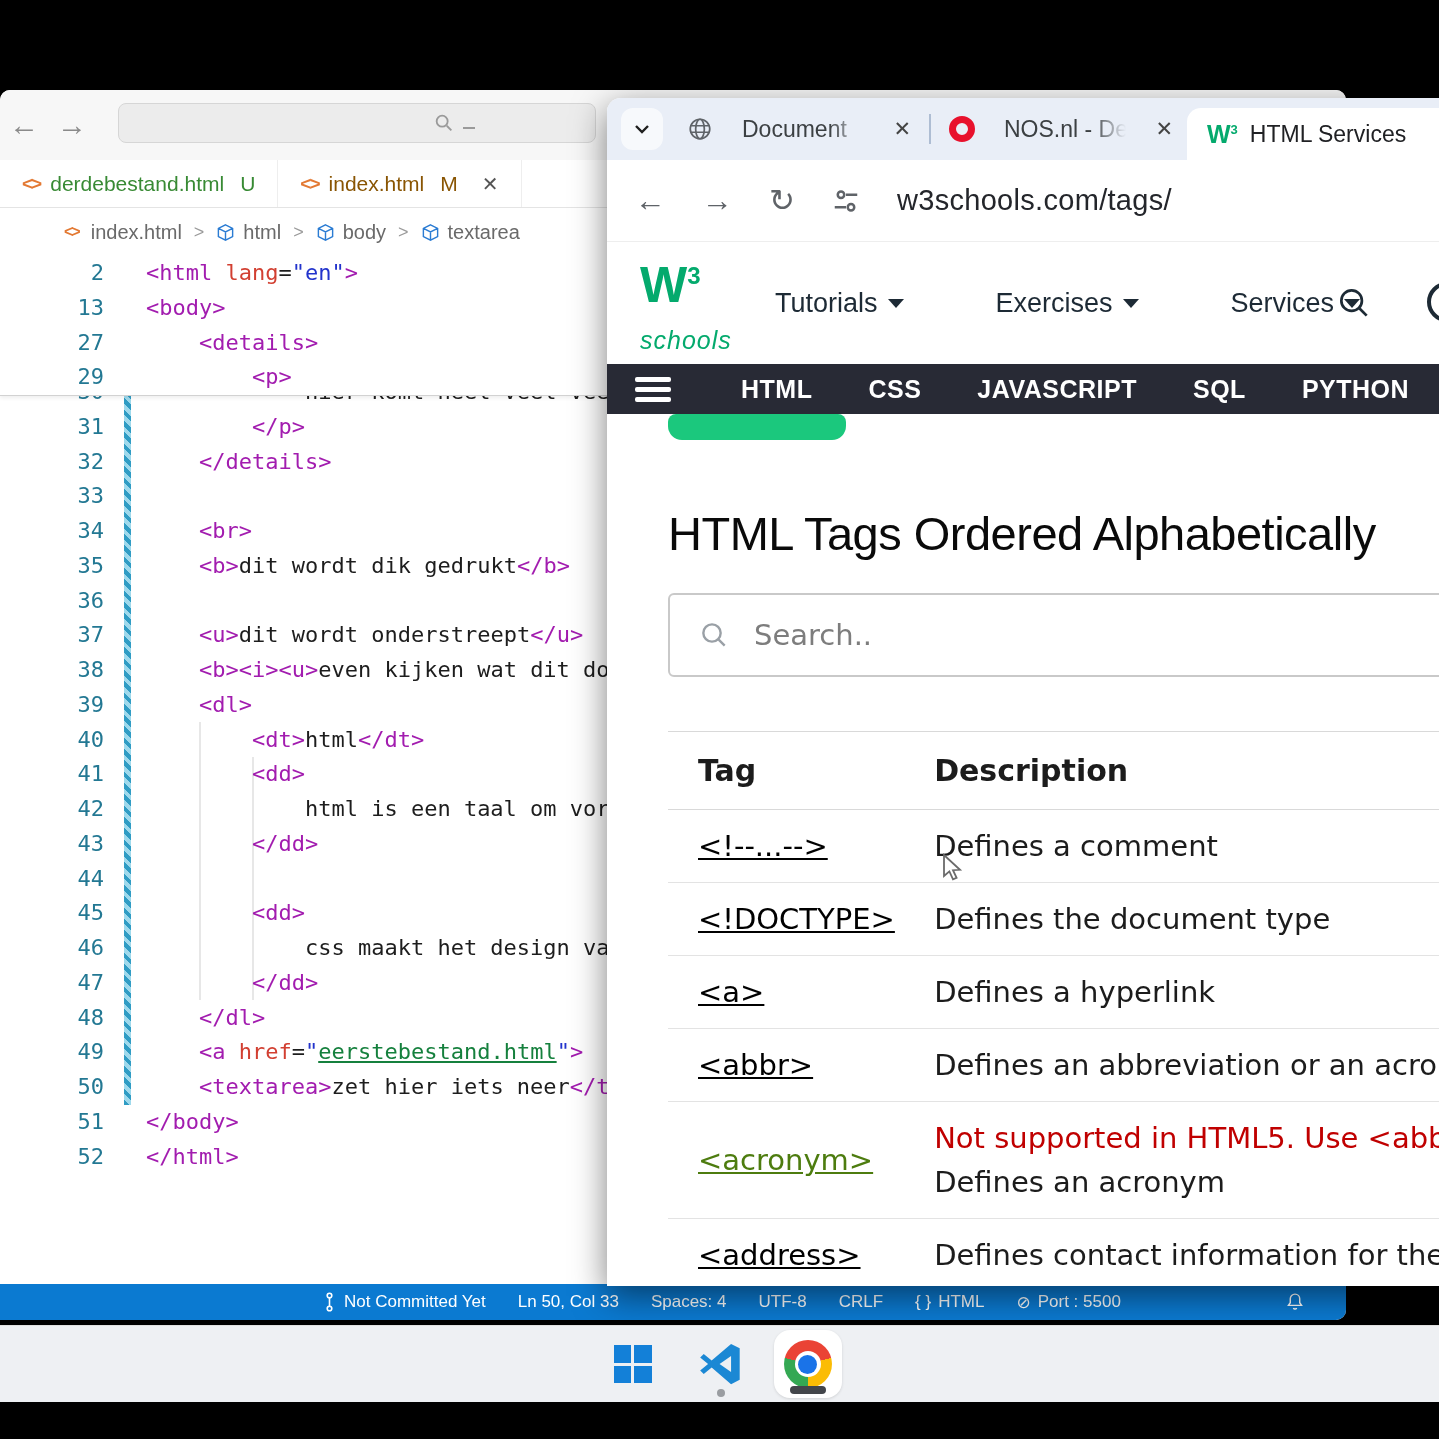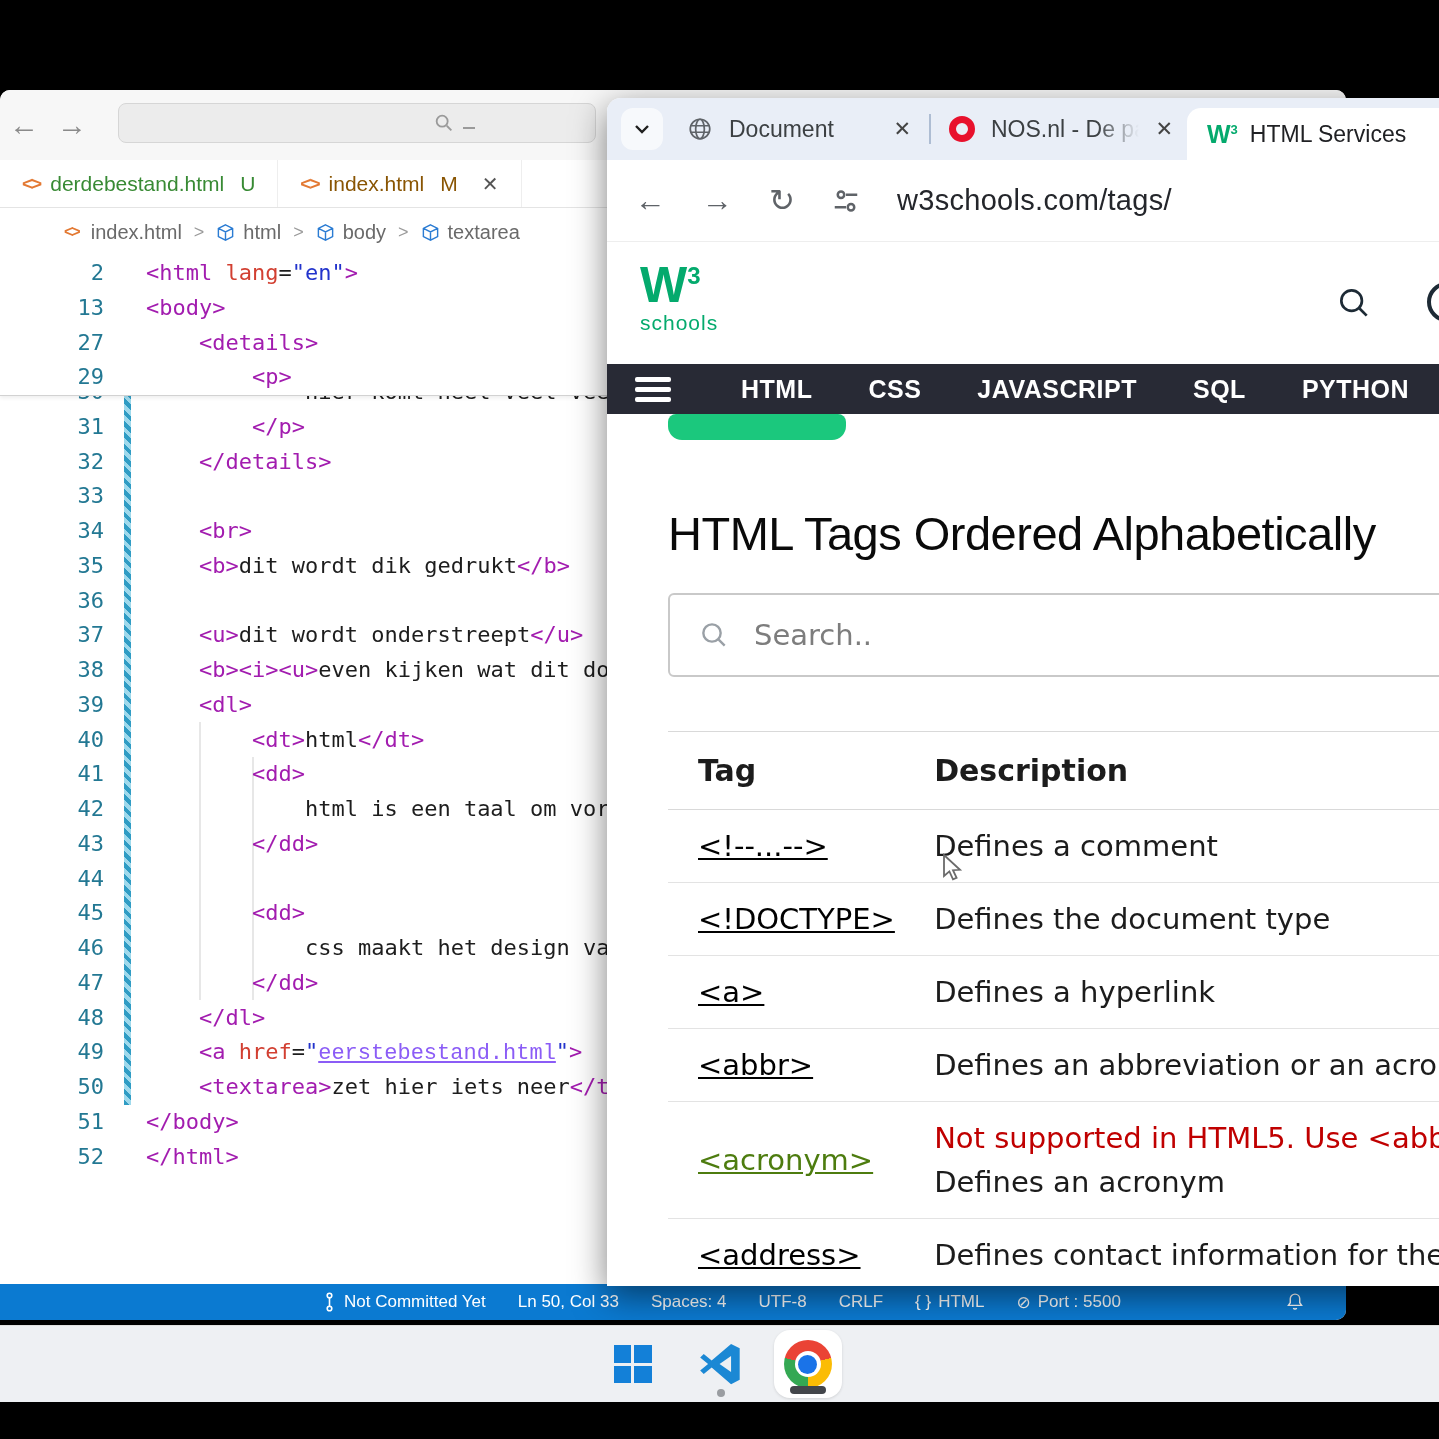--- a/index.html
+++ b/index.html
@@ -36,21 +36,21 @@
 
   .vs-editor { position:relative; height:1028px; background:#fff; overflow:hidden; }
   .cl { height:34.75px; display:flex; font-family:"DejaVu Sans Mono", monospace;
         font-size:22px; line-height:34.75px; }
   .ln { width:104px; flex:none; text-align:right; color:#237893; }
   .ct { padding-left:42px; white-space:pre; }
   .tok-m { color:#a21caf; }
   .tok-r { color:#d23f31; }
   .tok-b { color:#2233cc; }
   .tok-k { color:#1d1d1d; }
-  .tok-u { color:#8b5cf6; text-decoration:underline;font-family:Liberation Mono, monospace; }
+  .tok-u { color:#15803d; text-decoration:underline; }
 
   #sticky-lines { position:relative; z-index:3; background:#fff;
                   border-bottom:1px solid #d2d2d2; box-shadow:0 2px 4px rgba(0,0,0,.07); }
   .code-scroll { position:relative; overflow:hidden; height:889px; }
   #code-lines { margin-top:-21px; position:relative; z-index:1; }
   .git-bar { position:absolute; left:124px; top:0; width:7px; height:709px; z-index:2;
              background:repeating-linear-gradient(45deg,#2f9cc4 0 4px,#9ed9ec 4px 8px); }
   .indent-guide { position:absolute; width:2px; background:#e7e7e7; z-index:0; }
   #guide-1 { left:199px; top:326px; height:278px; }
   #guide-2 { left:252px; top:361px; height:243px; }
@@ -62,21 +62,21 @@
   .sb-bell { margin-left:auto; margin-right:42px; }
 
   
   #chrome { position:absolute; left:607px; top:98px; width:1000px; height:1188px;
             background:#fff; border-radius:14px 14px 0 0; overflow:hidden;
             box-shadow:0 10px 34px rgba(0,0,0,.5); z-index:10; }
   .cr-tabstrip { height:62px; background:#e9eef7; display:flex; align-items:center;
                  padding-left:14px; }
   .cr-tabsearch { width:42px; height:42px; border-radius:12px; background:rgba(255,255,255,.65);
                   display:flex; align-items:center; justify-content:center; margin-right:10px; }
-  .cr-tab { display:flex; align-items:center; gap:16px; padding:0 14px; width:252px;
+  .cr-tab { display:flex; align-items:center; gap:29px; padding:0 14px; width:252px;
             color:#3c4043; font-size:23px; }
   .cr-tab-label { overflow:hidden; white-space:nowrap; flex:1;
         -webkit-mask-image:linear-gradient(90deg,#000 72%,transparent);
         mask-image:linear-gradient(90deg,#000 72%,transparent); }
   .cr-tab-close { color:#444; font-size:21px; }
   .cr-tab-sep { width:2px; height:30px; background:#aebdd3; margin:0 4px; }
   .cr-tab-active { background:#fff; border-radius:14px 14px 0 0; height:52px;
                    align-self:flex-end; display:flex; align-items:center; gap:12px;
                    padding:0 20px; width:420px; color:#202124; font-size:23px;
                    white-space:nowrap; }
@@ -88,21 +88,21 @@
                 color:#5f6368; font-size:31px; border-bottom:1px solid #eee; }
   .cr-url { font-size:29px; color:#24262b; letter-spacing:.3px; }
 
   
   .w3-header { height:122px; position:relative; display:flex; align-items:center;
                background:#fff; }
   .w3logo { position:absolute; left:33px; top:18px; display:flex; flex-direction:column;
             color:#04aa6d; line-height:1; }
   .w3logo-w { font-size:50px; font-weight:800; }
   .w3logo-w sup { font-size:24px; }
-  .w3logo-schools { font-size:21px; letter-spacing:1px; margin-top:2px; }
+  .w3logo-schools { font-size:25px; letter-spacing:1px; margin-top:18px;font-style:italic; }
   .w3-menu { display:flex; gap:92px; margin-left:168px; font-size:27px; color:#1d2a35; }
   .w3-menu-item { display:flex; align-items:center; gap:10px; }
   .caret-down { width:0; height:0; border-left:8px solid transparent;
                 border-right:8px solid transparent; border-top:9px solid #1d2a35; }
   .w3-search-icon { position:absolute; left:728px; top:42px; }
   .w3-partial-circle { position:absolute; left:820px; top:40px; width:40px; height:40px;
                 border:4px solid #1d2a35; border-radius:50%; }
   .w3-navbar { height:50px; background:#282a35; display:flex; align-items:center;
                gap:56px; padding-left:28px; position:relative; z-index:2; }
   .nav-topic { color:#fff; font-weight:700; font-size:25px; letter-spacing:.5px; }
@@ -401,20 +401,34 @@
         <circle cx="16" cy="17" r="2.6" fill="none" stroke="#5f6368" stroke-width="2"></circle>
       </svg>
     <span class="cr-url">w3schools.com/tags/</span>
   </div>
 
   <div class="w3-header">
     <div class="w3logo">
       <span class="w3logo-w"><span>W</span><sup>3</sup></span>
       <span class="w3logo-schools">schools</span>
     </div>
+    <div class="w3-menu" id="w3-menu">
+        <span class="w3-menu-item">
+          <span>Tutorials</span>
+          <span class="caret-down"></span>
+        </span>
+        <span class="w3-menu-item">
+          <span>Exercises</span>
+          <span class="caret-down"></span>
+        </span>
+        <span class="w3-menu-item">
+          <span>Services</span>
+          <span class="caret-down"></span>
+        </span>
+      </div>
     <svg class="w3-search-icon" width="38" height="38" viewBox="0 0 24 24" fill="none" stroke="#1d2a35" stroke-width="1.7">
         <circle cx="10.5" cy="10.5" r="6.5"></circle>
         <path d="M15.5 15.5l4.5 4.5"></path>
       </svg>
     <span class="w3-partial-circle"></span>
   </div>
 
   <div class="w3-navbar">
     <span class="hamburger">
         <span></span>

